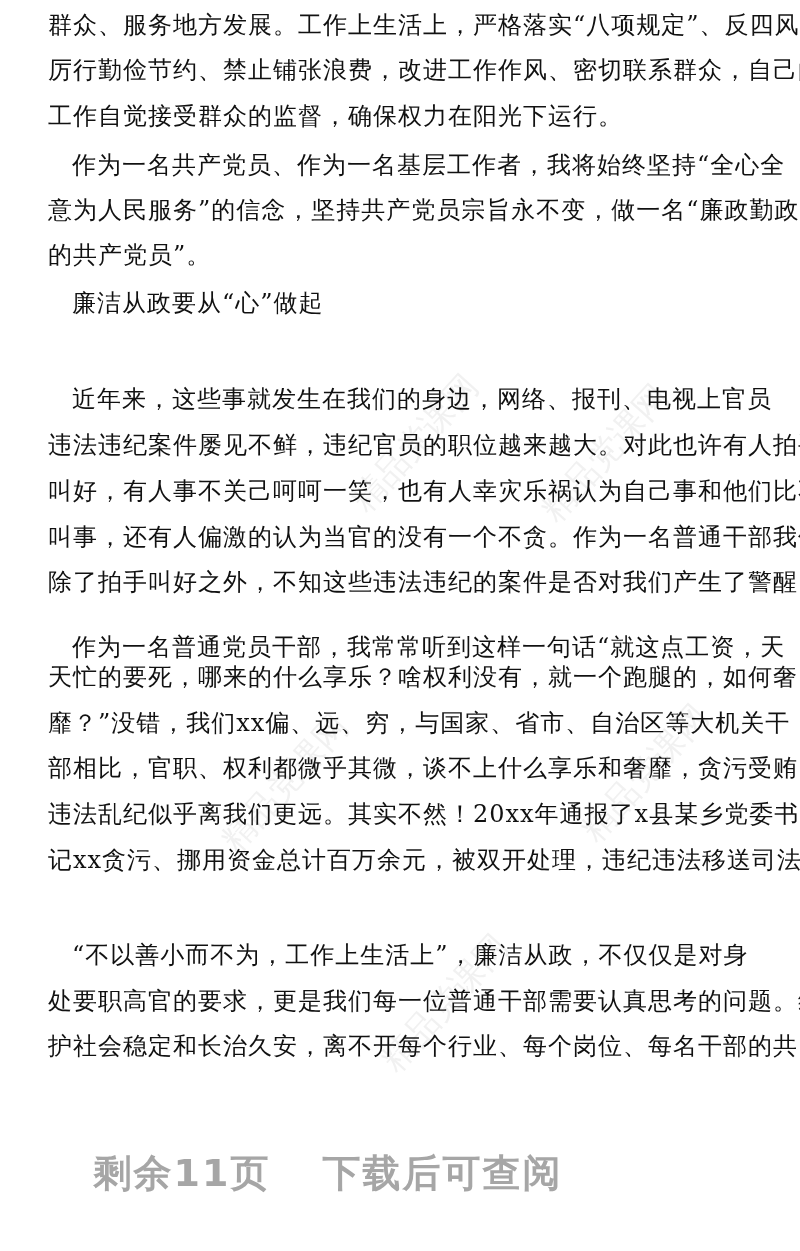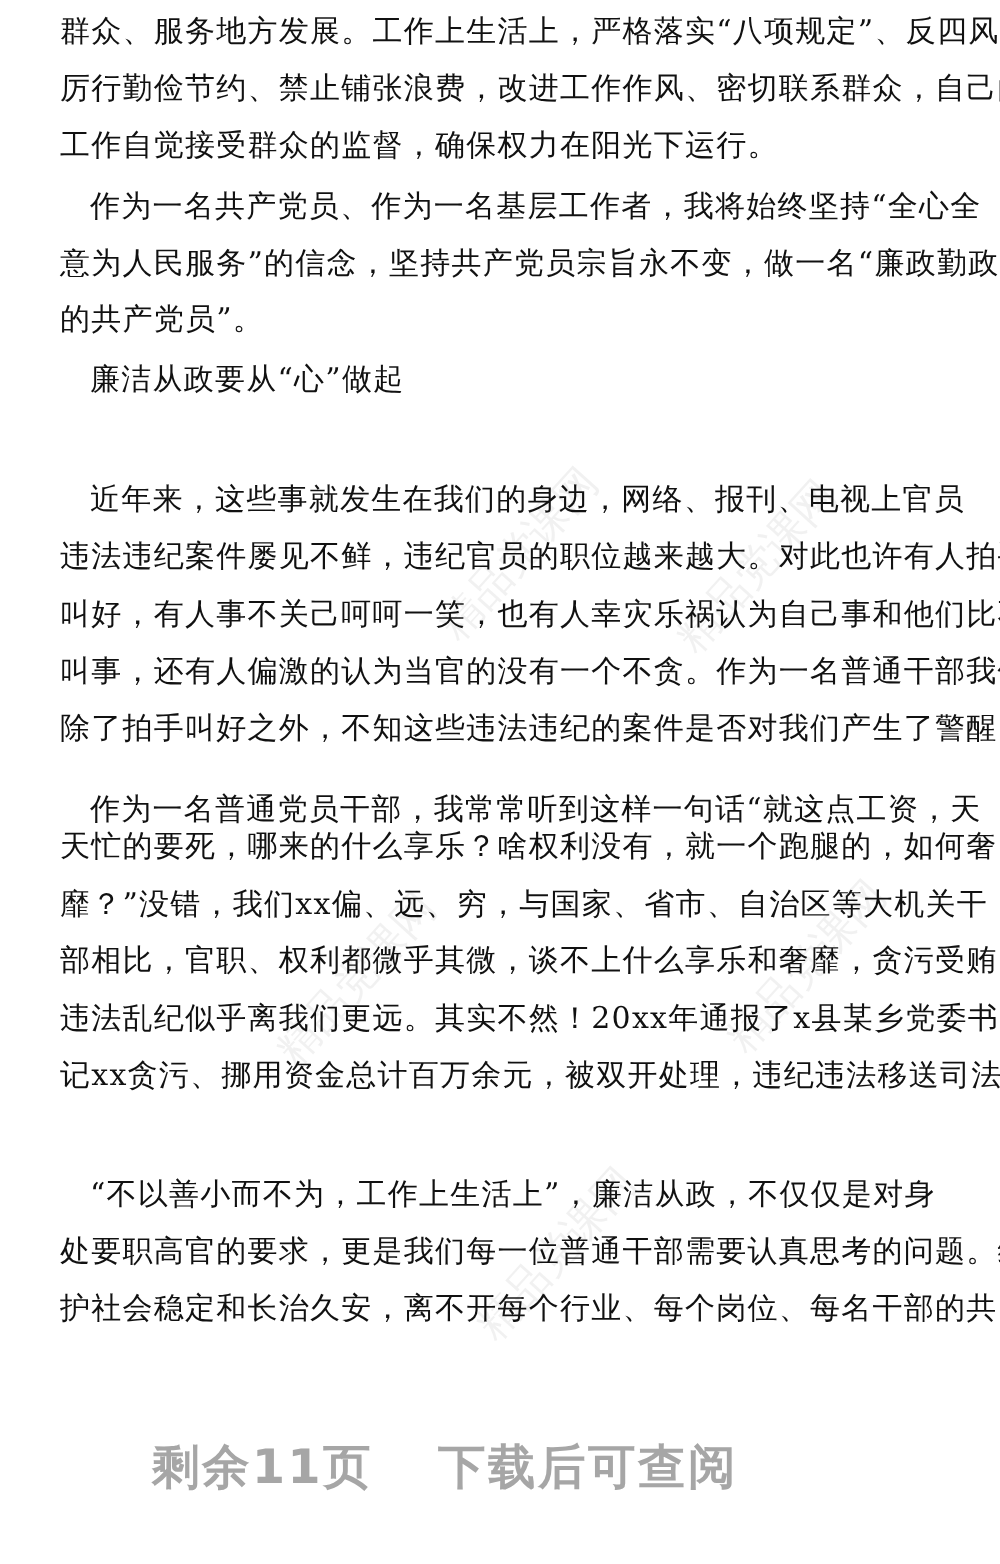--- a/index.html
+++ b/index.html
@@ -7,21 +7,21 @@
          font-family: "DejaVu Serif", "Liberation Serif", serif; color: #111; }
   .page { position: absolute; left: 0; top: 0; width: 800px; height: 1251px; }
   .line { position: absolute; left: 48px; font-size: 24px; line-height: 30px;
           white-space: nowrap; letter-spacing: 1px; }
   .indent { left: 72px; }
   .watermark { position: absolute; color: rgba(180,180,180,0.18); font-size: 34px;
                font-family: "DejaVu Sans", sans-serif; transform: rotate(-48deg);
                white-space: nowrap; pointer-events: none; }
   .footer { position: absolute; left: 0; width: 656px; top: 1148px; text-align: center;
             font-family: "DejaVu Sans", sans-serif; font-weight: bold; font-size: 38px;
-            color: #a6a6a6; letter-spacing: 2px; padding-left: 28px; }
+            color: #a6a6a6; letter-spacing: 2px; }
   .footer span { display: inline-block; }
   .gap { width: 52px; }
 </style>
 </head>
 <body>
 
 <div class="page">
 
   <div class="watermark" style="left:330px;top:420px;">精品党课网</div>
   <div class="watermark" style="left:520px;top:430px;">精品党课网</div>

